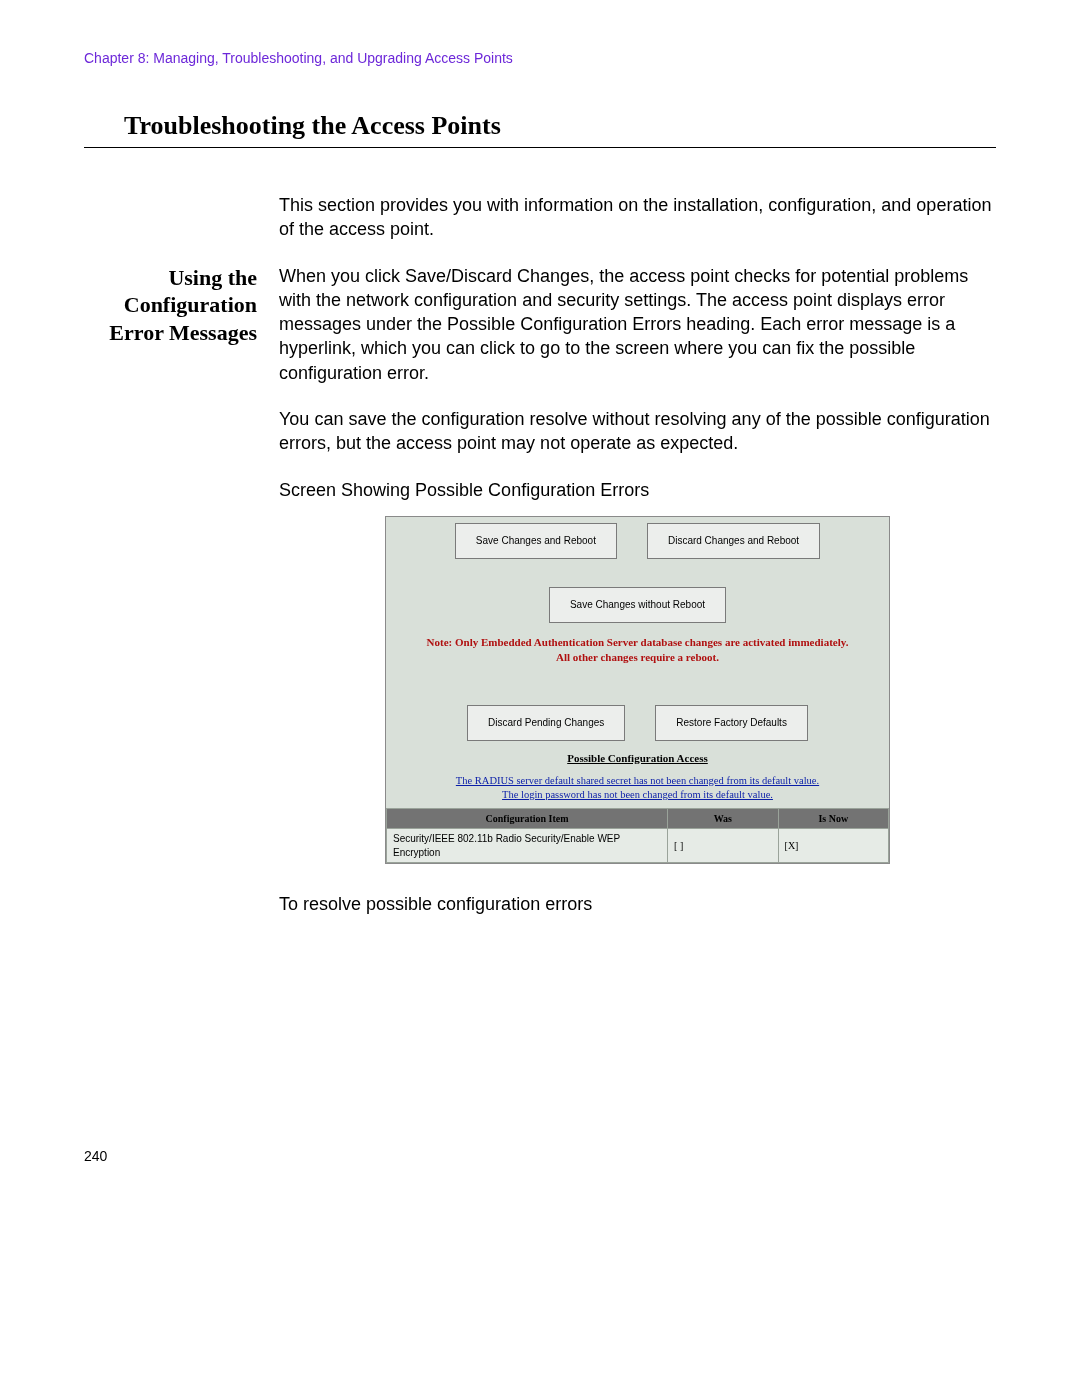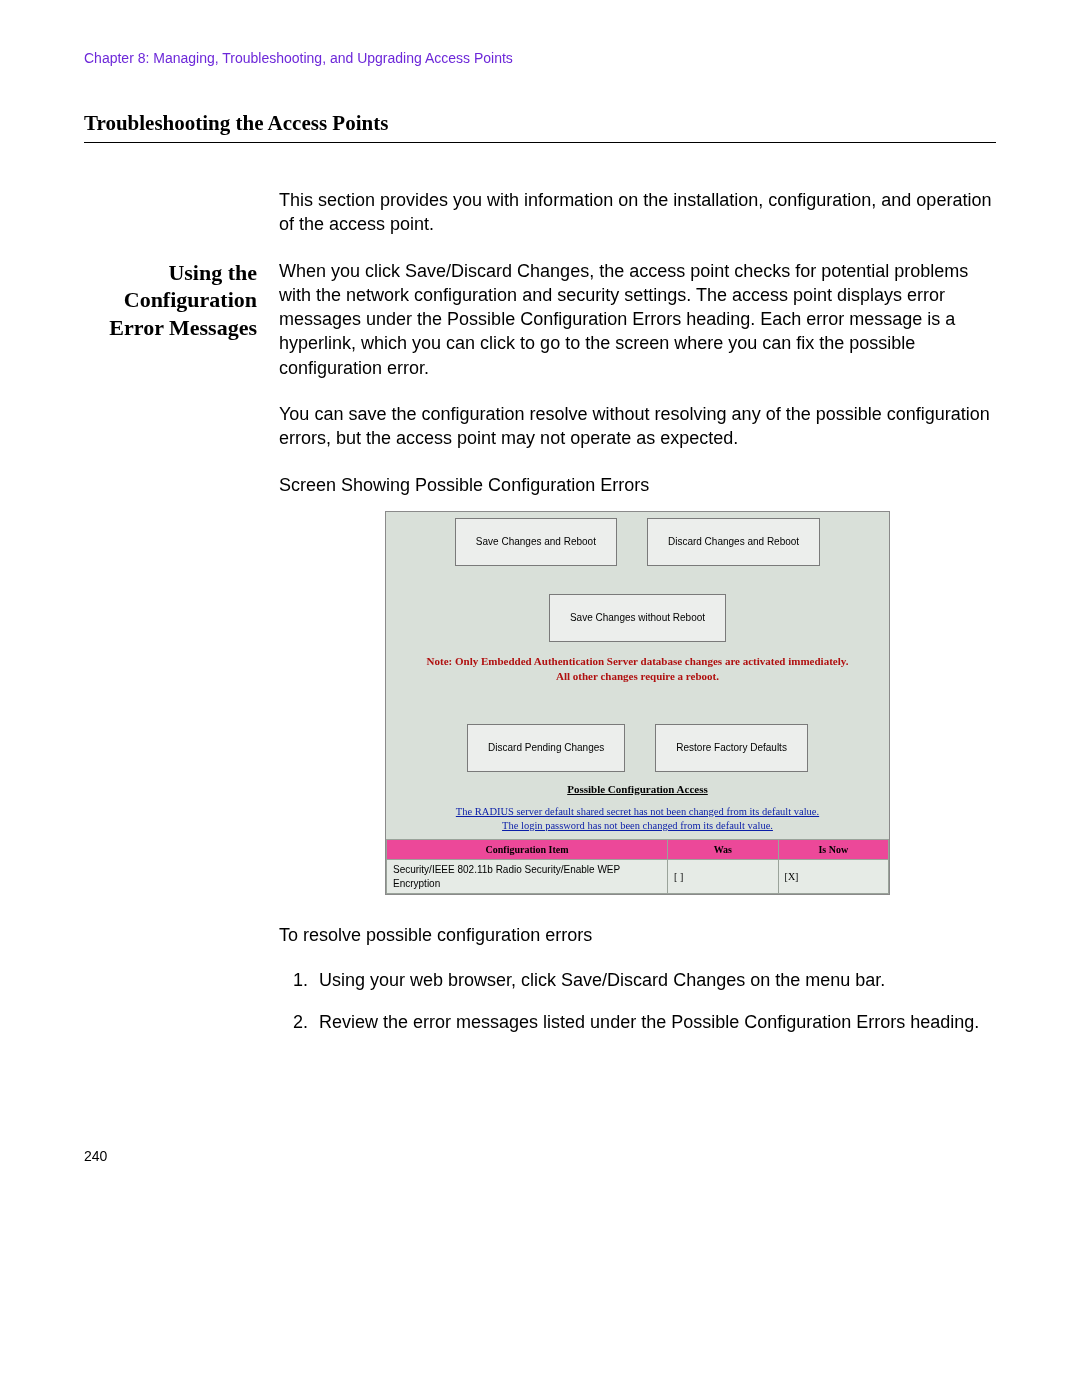--- a/index.html
+++ b/index.html
@@ -19,22 +19,23 @@
     margin-bottom: 45px;
   }
 
   .section-title-row {
     border-bottom: 1.5px solid #000;
     padding-bottom: 6px;
     margin-bottom: 45px;
   }
   .section-title {
     font-family: "Times New Roman", Times, serif;
-    font-size: 21px;
-    font-weight: bold;
+    font-size: 26px;
+    font-weight: bold;
+    margin-left: 40px;
   }
 
   .two-col { display: flex; }
   .left-col {
     width: 195px;
     flex: 0 0 195px;
     text-align: right;
     padding-right: 22px;
   }
   .right-col {
@@ -74,21 +75,21 @@
   }
   .shot-inner { padding: 6px 10px 0 10px; }
   .shot-buttons-row {
     display: flex; justify-content: center; gap: 30px;
   }
   .shot-button {
     background: #eceeec;
     border: 1px solid #7a7a7a;
     font-size: 10px;
     font-family: Arial, sans-serif;
-    padding: 16px 20px;
+    padding: 10px 20px;
     min-width: 150px;
     text-align: center;
     line-height: 14px;
     color: #000;
   }
   .shot-button.single { min-width: 170px; }
   .shot-row-center { display:flex; justify-content:center; margin-top: 28px; }
   .shot-note {
     color: #b01010;
     font-size: 11px;
@@ -113,21 +114,21 @@
     margin-top: 8px;
     line-height: 1.35;
   }
   .shot-table {
     width: 100%;
     border-collapse: collapse;
     margin-top: 6px;
     font-size: 10px;
   }
   .shot-table th {
-    background: #ec4899;
+    background: #737373;
     border: 1px solid #9aa39a;
     font-weight: bold;
     padding: 3px 6px;
     text-align: center;
   }
   .shot-table td {
     background: #e6ebe6;
     border: 1px solid #9aa39a;
     padding: 3px 6px;
     font-size: 10px;
@@ -221,23 +222,19 @@
             <td class="conf">Security/IEEE 802.11b Radio Security/Enable WEP Encryption</td>
             <td class="was">[ ]</td>
             <td class="now">[X]</td>
           </tr>
         </tbody>
           </table>
       </div>
 
       <div class="resolve-intro">To resolve possible configuration errors</div>
 
-      <ol class="steps">
-        <li>Using your web browser, click Save/Discard Changes on the menu bar.</li>
-        <li>Review the error messages listed under the Possible Configuration Errors heading.</li>
-      </ol>
 
     </div>
   </div>
 
 </div>
 
 <div class="page-number">240</div>
 
 </body></html>

